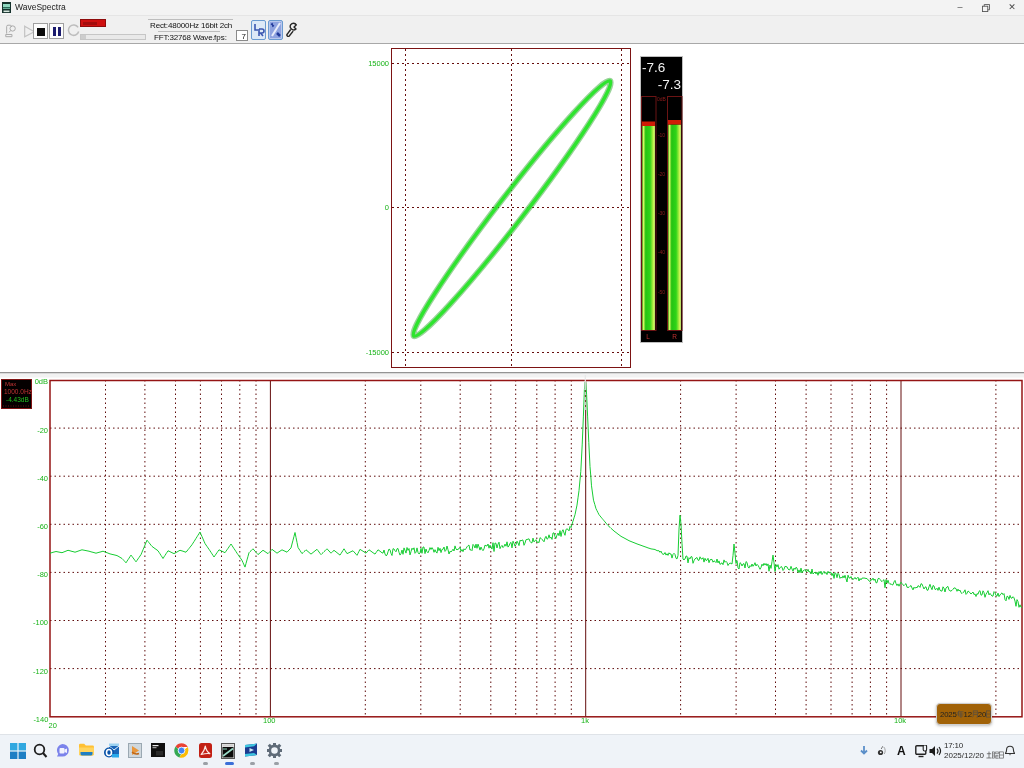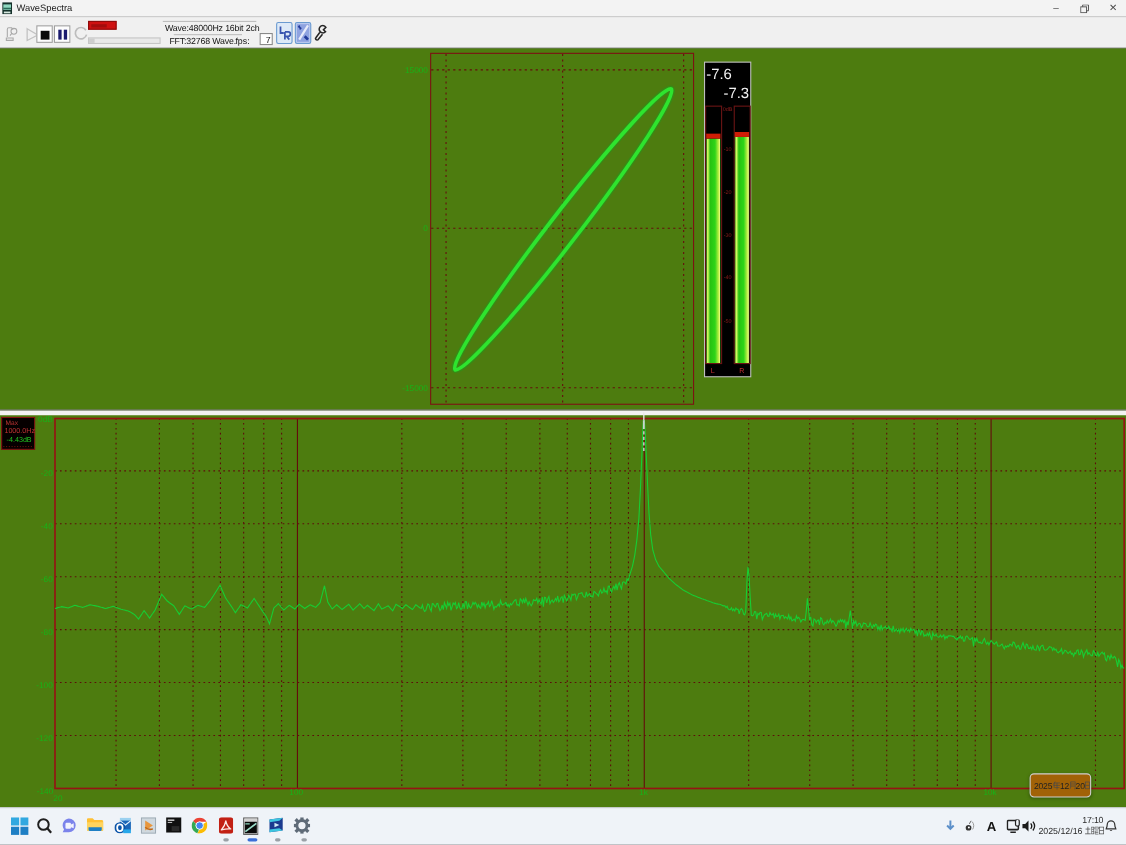--- a/index.html
+++ b/index.html
@@ -11,25 +11,25 @@
 .tbtn{position:absolute;top:8px;width:15px;height:15px}
 .raised{background:#fdfdfd;border:1px solid #a0a0a0}
 #redbox{position:absolute;left:80px;top:3px;width:26px;height:8px;max-height:8px;background:#cf1010;border:1px solid #8e0b0b}
 #slider{position:absolute;left:80px;top:18px;width:66px;height:6px;background:#e9e9e9;border:1px solid #c6c6c6}
 #sliderthumb{position:absolute;left:0;top:0;width:5px;height:4px;background:#cdcdcd}
 #info1{position:absolute;left:150px;top:5px;font-size:8px;color:#111;letter-spacing:-0.15px;white-space:pre}
 #info2{position:absolute;left:154px;top:17px;font-size:8px;color:#111;letter-spacing:-0.15px;white-space:pre}
 #fpslab{position:absolute;left:214px;top:17px;font-size:8px;color:#111}
 #fpsbox{position:absolute;left:236px;top:14px;width:12px;height:11px;background:#fff;border:1px solid #8a8a8a;font-size:8px;color:#111;text-align:right;line-height:11px;padding-right:1px}
 .bluebtn{position:absolute;top:4px;width:15px;height:20px;background:#dde9f7;border:1px solid #6a9ad0;border-radius:2px}
-#client{position:absolute;left:0;top:44px;width:1024px;height:690px;background:#4d7c0f}
+#client{position:absolute;left:0;top:44px;width:1024px;height:690px;background:#ffffff}
 #taskbar{position:absolute;left:0;top:734px;width:1024px;height:34px;background:#eff3f8;border-top:1px solid #dfe3e8}
 .tico{position:absolute;top:743px}
 #tooltip{position:absolute;left:936px;top:703px;width:56px;height:22px;background:#a16207;border:1px solid #cfcfcf;border-radius:4px;box-shadow:0 1px 3px rgba(0,0,0,.25)}
-#clock{position:absolute;left:944px;top:741px;width:59px;font-size:8px;color:#2a2a2a;text-align:right;line-height:9.5px;letter-spacing:-0.2px;white-space:nowrap}
+#clock{position:absolute;left:944px;top:741px;width:59px;font-size:8px;color:#2a2a2a;text-align:left;line-height:9.5px;letter-spacing:-0.2px;white-space:nowrap}
 </style></head><body>
 <div id="win">
 <div id="titlebar">
  <svg id="tb-icon" viewBox="0 0 9 11">
         <rect x="0" y="0" width="9" height="11" fill="#15312b"></rect>
         <rect x="1" y="2" width="7" height="5" fill="#8fd8c0"></rect>
         <rect x="1" y="5" width="7" height="1.4" fill="#2a6a58"></rect>
         <rect x="1.5" y="8.5" width="6" height="1.6" fill="#d8e8e0"></rect>
       </svg>
  <span id="tb-title">WaveSpectra</span>
@@ -61,21 +61,21 @@
       </div>
  <svg class="tbtn" style="left:66px" width="13" height="13" viewBox="0 0 13 13">
         <path d="M10.5 3 A4.5 4.5 0 1 0 11 6.5" fill="none" stroke="#bdbdbd" stroke-width="1.3"></path>
       </svg>
  <div id="redbox">
         <div style="position:absolute;left:2px;top:2px;width:14px;height:3px;background:#a30c0c"></div>
       </div>
  <div id="slider">
         <div id="sliderthumb"></div>
       </div>
- <div id="info1">Wave:48000Hz 16bit 2ch</div>
+ <div id="info1">Rect:48000Hz 16bit 2ch</div>
  <div style="position:absolute;left:148px;top:3px;width:85px;height:1px;background:#bdbdbd"></div>
  <div id="info2">FFT:32768 Wave.</div>
  <div style="position:absolute;left:158px;top:15px;width:62px;height:1px;background:#bdbdbd"></div>
  <div id="fpslab">fps:</div>
       <div id="fpsbox">7</div>
  <div class="bluebtn" style="left:251px"><svg width="13" height="18" viewBox="0 0 13 18">
           <g fill="none" stroke="#3a56b0" stroke-width="1.6">
             <path d="M3 3 v6 h3"></path>
             <path d="M7 8 v7 M7 8 h3 a2 2 0 0 1 0 4 h-3 M8.5 12 L11 15"></path>
           </g>
@@ -323,21 +323,21 @@
       <rect x="8.2" y="0" width="3.4" height="6" rx="1.4" fill="#eff3f8" stroke="#222" stroke-width="1.1"></rect>
     </svg>
 <svg class="tico" style="left:929px;top:745px" width="13" height="12" viewBox="0 0 13 12">
       <path d="M0.5 4 h2.5 l3 -3 v10 l-3 -3 H0.5 Z" fill="#1c1c1c"></path>
       <path d="M8 3.5 a4 4 0 0 1 0 5 M10 2 a6.5 6.5 0 0 1 0 8" fill="none" stroke="#1c1c1c" stroke-width="1.2"></path>
     </svg>
 <svg class="tico" style="left:1005px;top:745px" width="10" height="12" viewBox="0 0 10 12">
       <path d="M5 1.2 a3.4 3.4 0 0 1 3.4 3.4 c0 2.6 1 3.4 1.3 3.9 H0.3 c0.3 -0.5 1.3 -1.3 1.3 -3.9 A3.4 3.4 0 0 1 5 1.2 Z" fill="none" stroke="#333" stroke-width="1.1"></path>
       <path d="M3.8 9.5 a1.3 1.3 0 0 0 2.4 0" fill="#333"></path>
     </svg>
-<div id="clock">17:10<br><span style="letter-spacing:0">2025/12/16 </span><svg width="6" height="8" viewBox="0 0 7 9" style="vertical-align:-1px">
+<div id="clock">17:10<br><span style="letter-spacing:0">2025/12/20 </span><svg width="6" height="8" viewBox="0 0 7 9" style="vertical-align:-1px">
         <g stroke="#4a4a4a" stroke-width="0.8" fill="none">
           <path d="M3.5 0.5 v7.5 M1 3 h5 M0.5 8 h6"></path>
         </g>
       </svg><svg width="7" height="8" viewBox="0 0 8 9" style="vertical-align:-1px">
         <g stroke="#4a4a4a" stroke-width="0.65" fill="none">
           <rect x="0.5" y="1" width="2.2" height="7"></rect>
           <path d="M0.5 3.3 h2.2 M0.5 5.6 h2.2 M3.8 1 h3.8 M3.8 3 h3.8 M3.8 1 v2 M7.6 1 v2 M4.2 5 h3.2 M4.2 6.6 h3.2 M4.2 8.3 h3.4 M4.2 5 v3.3"></path>
         </g>
       </svg><svg width="5" height="8" viewBox="0 0 6 9" style="vertical-align:-1px">
         <g stroke="#4a4a4a" stroke-width="0.75" fill="none">

